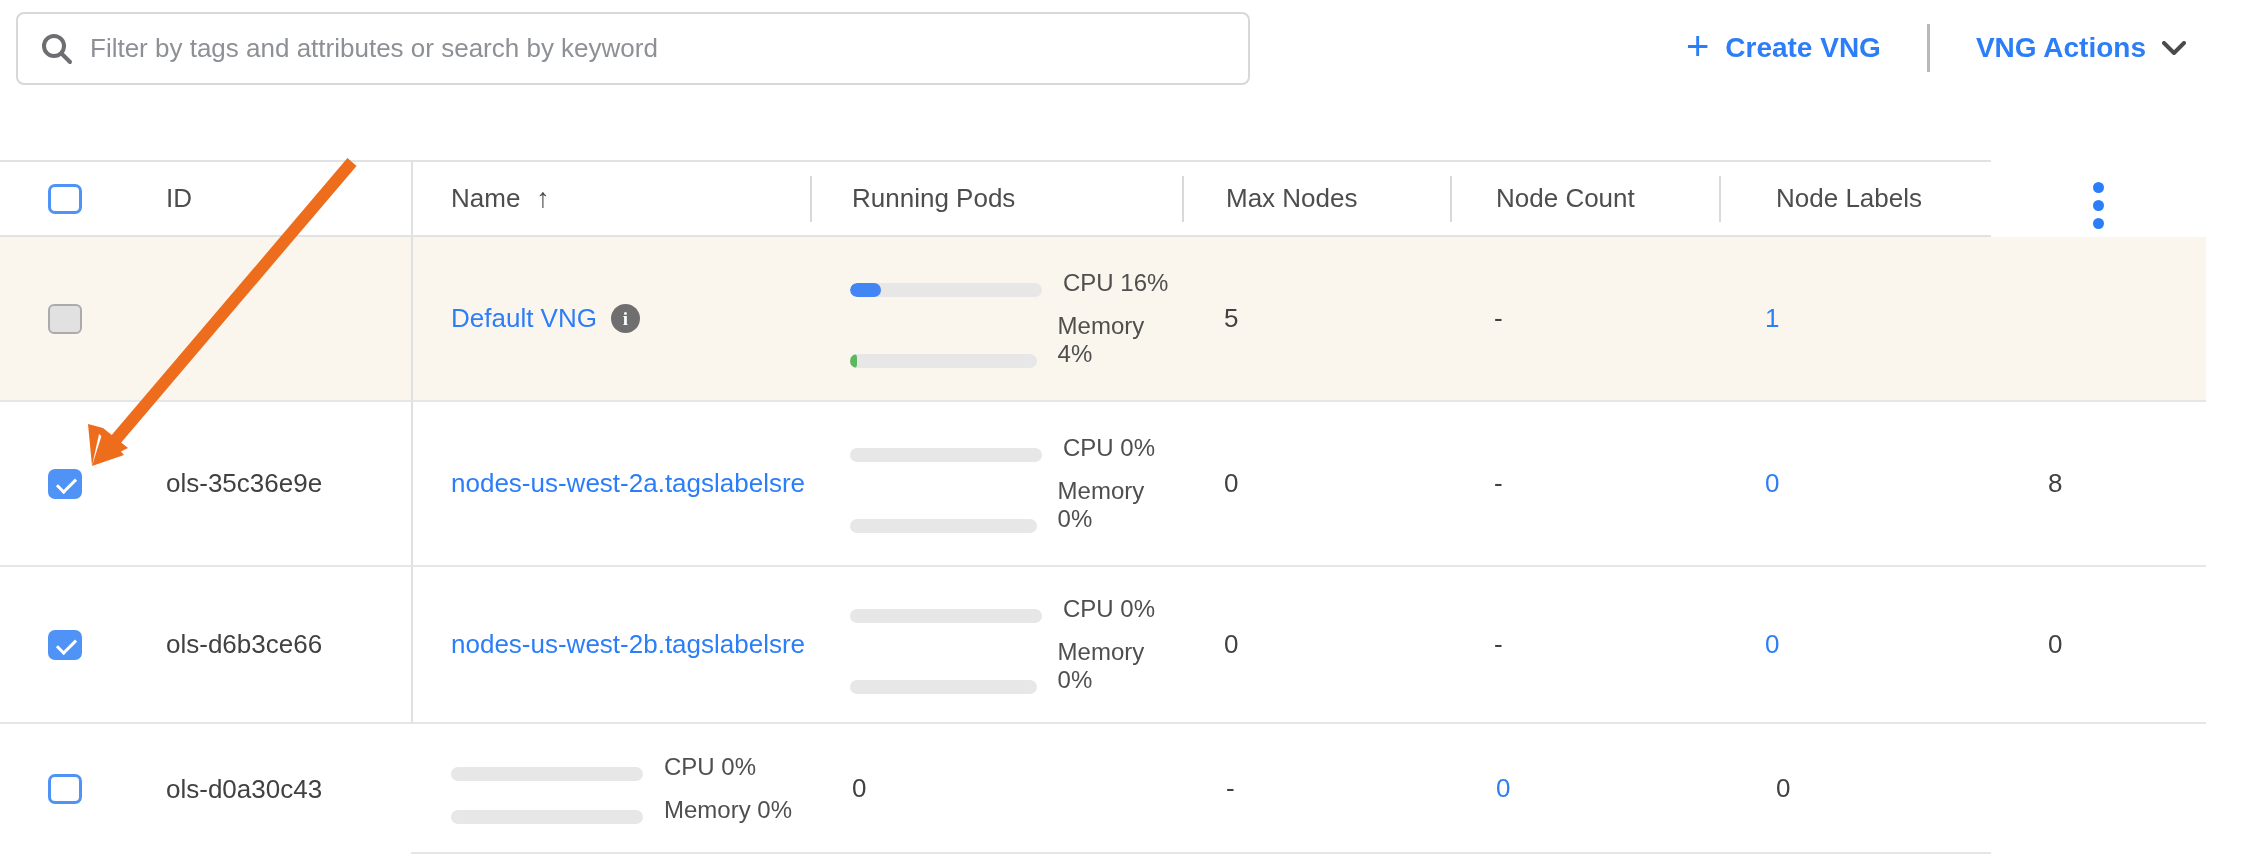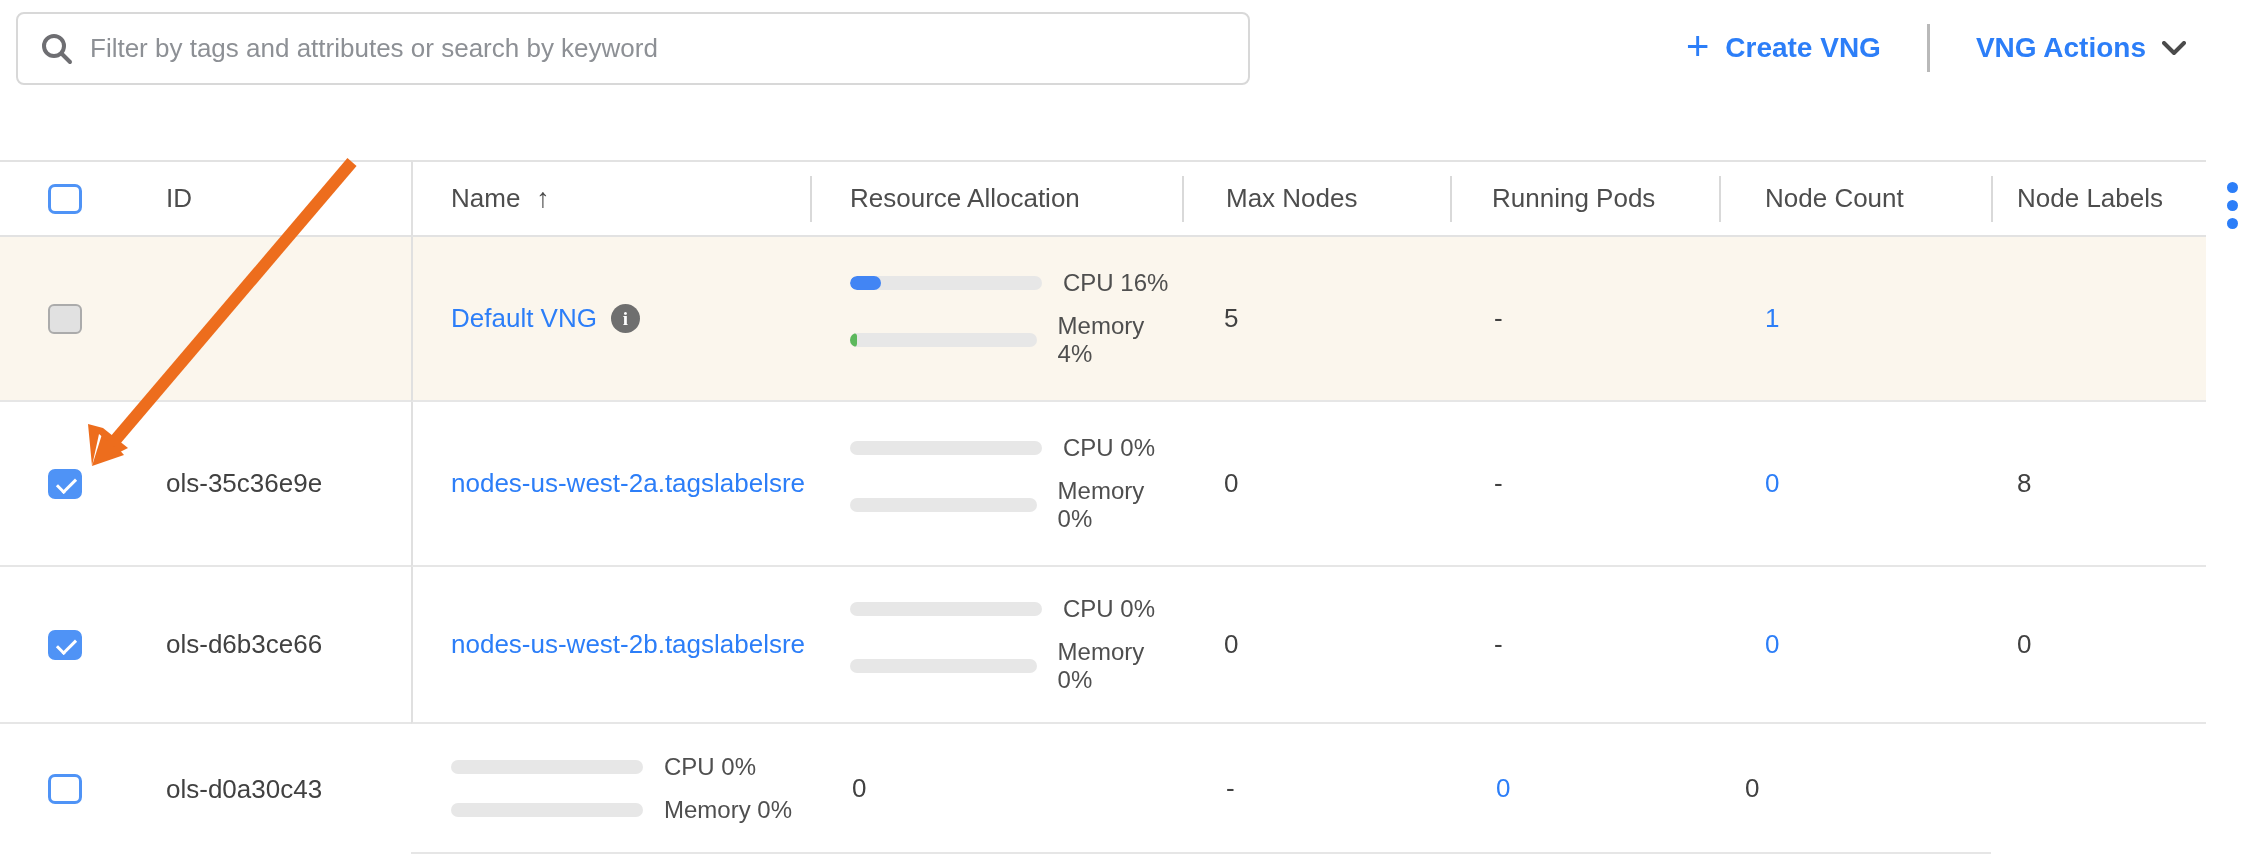--- a/index.html
+++ b/index.html
@@ -42,21 +42,21 @@
   .sort-glyph { margin-left:16px; font-size:27px; color:#4d4d4d; }
 
   
   .cell-checkbox { padding-left:48px; }
   .cell-id   { padding-left:36px; }
   .cell-name { padding-left:38px; border-left:2px solid #e0e0e0; overflow:hidden; white-space:nowrap;text-align:right; }
   .cell-ra   { padding-left:40px; }
   .cell-pods { padding-left:42px; }
   .cell-max  { padding-left:44px; }
   .cell-count{ padding-left:46px; }
-  .cell-labels{ padding-left:26px; }
+  .cell-labels{ padding-left:57px; }
   .cell-kebab{ background:#fff !important; justify-content:center; }
 
   
   .row .cell { font-size:26px; color:#414141; border-bottom:2px solid #e6e6e6; }
   .row .cell.cell-kebab { border-bottom:none; }
   .row:nth-of-type(1){ height:165px; }
   .row:nth-of-type(2){ height:165px; }
   .row:nth-of-type(3){ height:157px; }
   .row:nth-of-type(4){ height:130px; }
   .row:last-of-type .cell-checkbox, .row:last-of-type .cell-id { border-bottom:none;text-align:right; }
@@ -77,21 +77,21 @@
     cursor:default; }
 
   
   .info-icon { width:29px; height:29px; border-radius:50%; background:#6f6f6f;
     color:#fff; font-size:19px; font-weight:700; display:inline-flex;
     align-items:center; justify-content:center; margin-left:14px;
     font-family:"Liberation Serif","DejaVu Serif",serif; flex:0 0 auto; cursor:pointer; }
 
   
   .ra-wrap { display:flex; flex-direction:column; gap:15px; }
-  .bar-line { display:flex; align-items:center; }
+  .bar-line { display:flex; align-items:flex-end; }
   .bar { width:192px; height:14px; border-radius:7px; background:var(--bar-track,#e7e7e7);
     overflow:hidden; display:block; }
   .bar-fill { display:block; height:100%; border-radius:7px; }
   .bar-fill.cpu { background:var(--bar-cpu-fill,#4285f4); }
   .bar-fill.mem { background:var(--bar-memory-fill,#5cb85c); }
   .bar-label { margin-left:21px; font-size:24px; color:#4f4f4f; }
 
   
   .kebab { display:flex; flex-direction:column; gap:7px; cursor:pointer;
     position:relative; top:7px; }
@@ -135,28 +135,25 @@
     <div class="cell cell-checkbox">
       <span class="checkbox"></span>
     </div>
     <div class="cell cell-id">
       <span>ID</span>
     </div>
     <div class="cell cell-name">
       <span>Name</span>
       <span class="sort-glyph">↑</span>
     </div>
-    <div class="cell cell-ra sep">
-      <span>Resource Allocation</span>
+    <div class="cell cell-pods sep">
+      <span>Running Pods</span>
     </div>
     <div class="cell cell-max sep">
       <span>Max Nodes</span>
-    </div>
-    <div class="cell cell-pods sep">
-      <span>Running Pods</span>
     </div>
     <div class="cell cell-count sep">
       <span>Node Count</span>
     </div>
     <div class="cell cell-labels sep">
       <span>Node Labels</span>
     </div>
     <div class="cell cell-kebab">
       <span class="kebab">
           <i></i>

